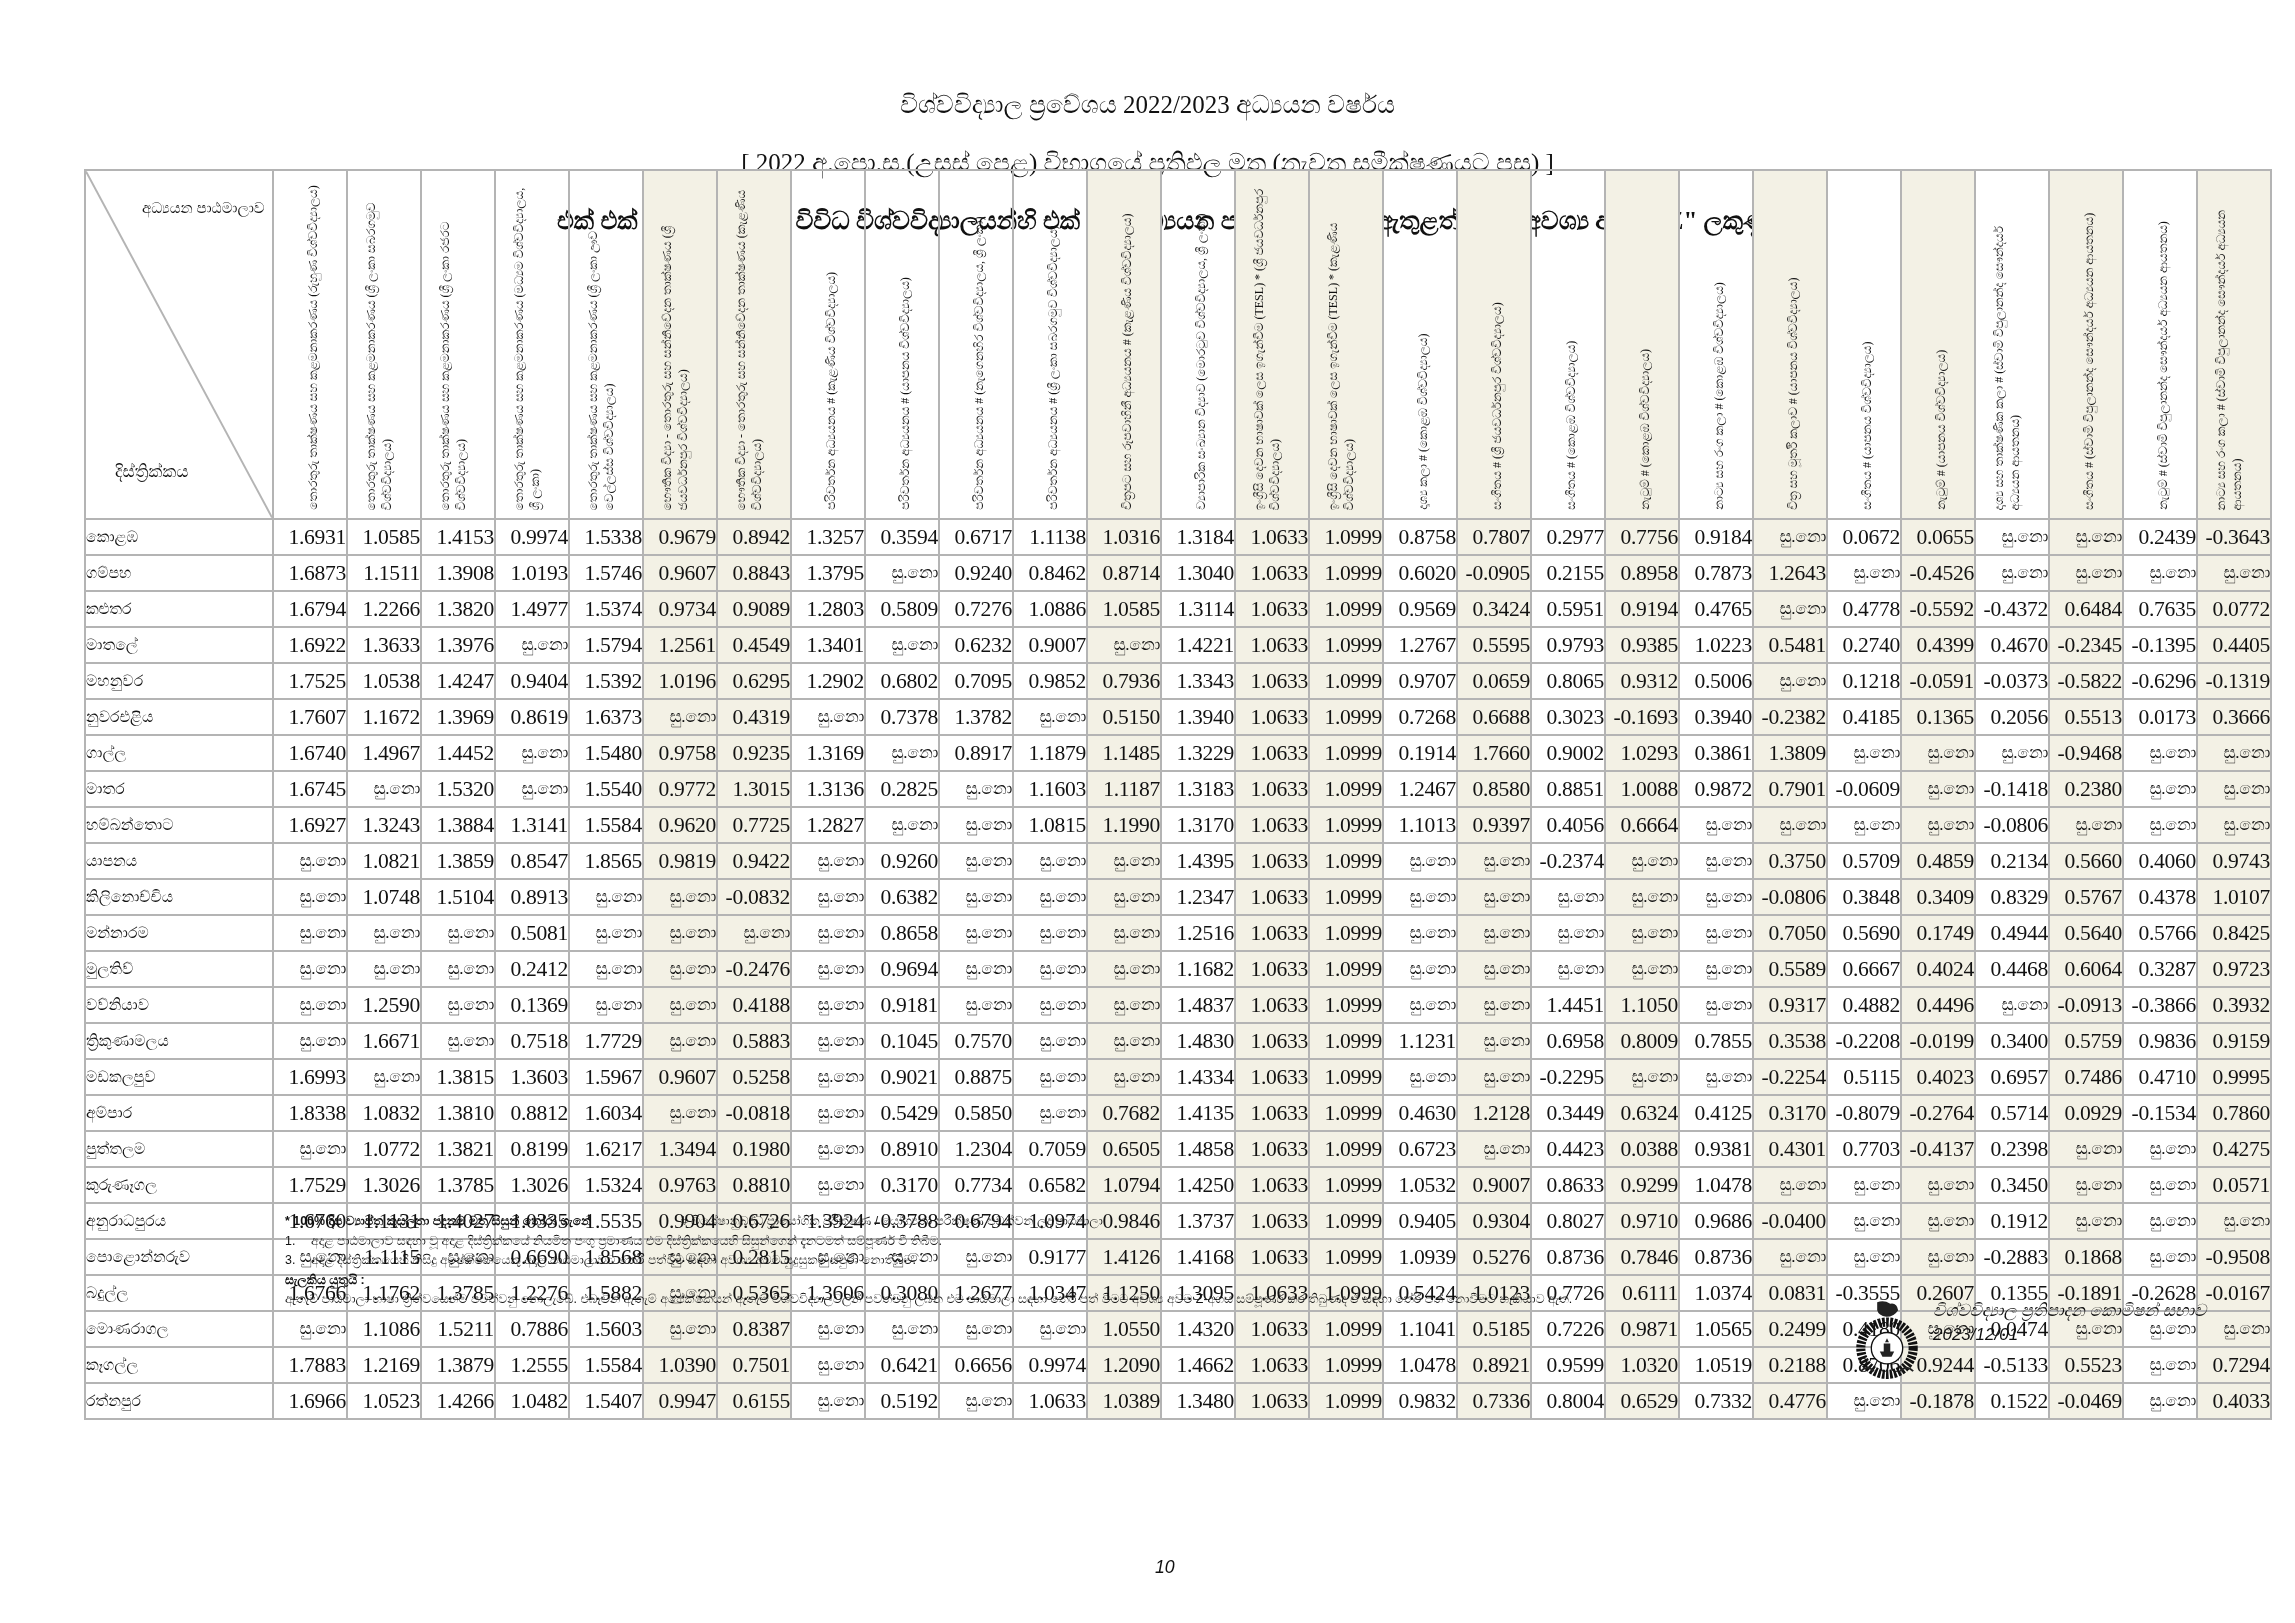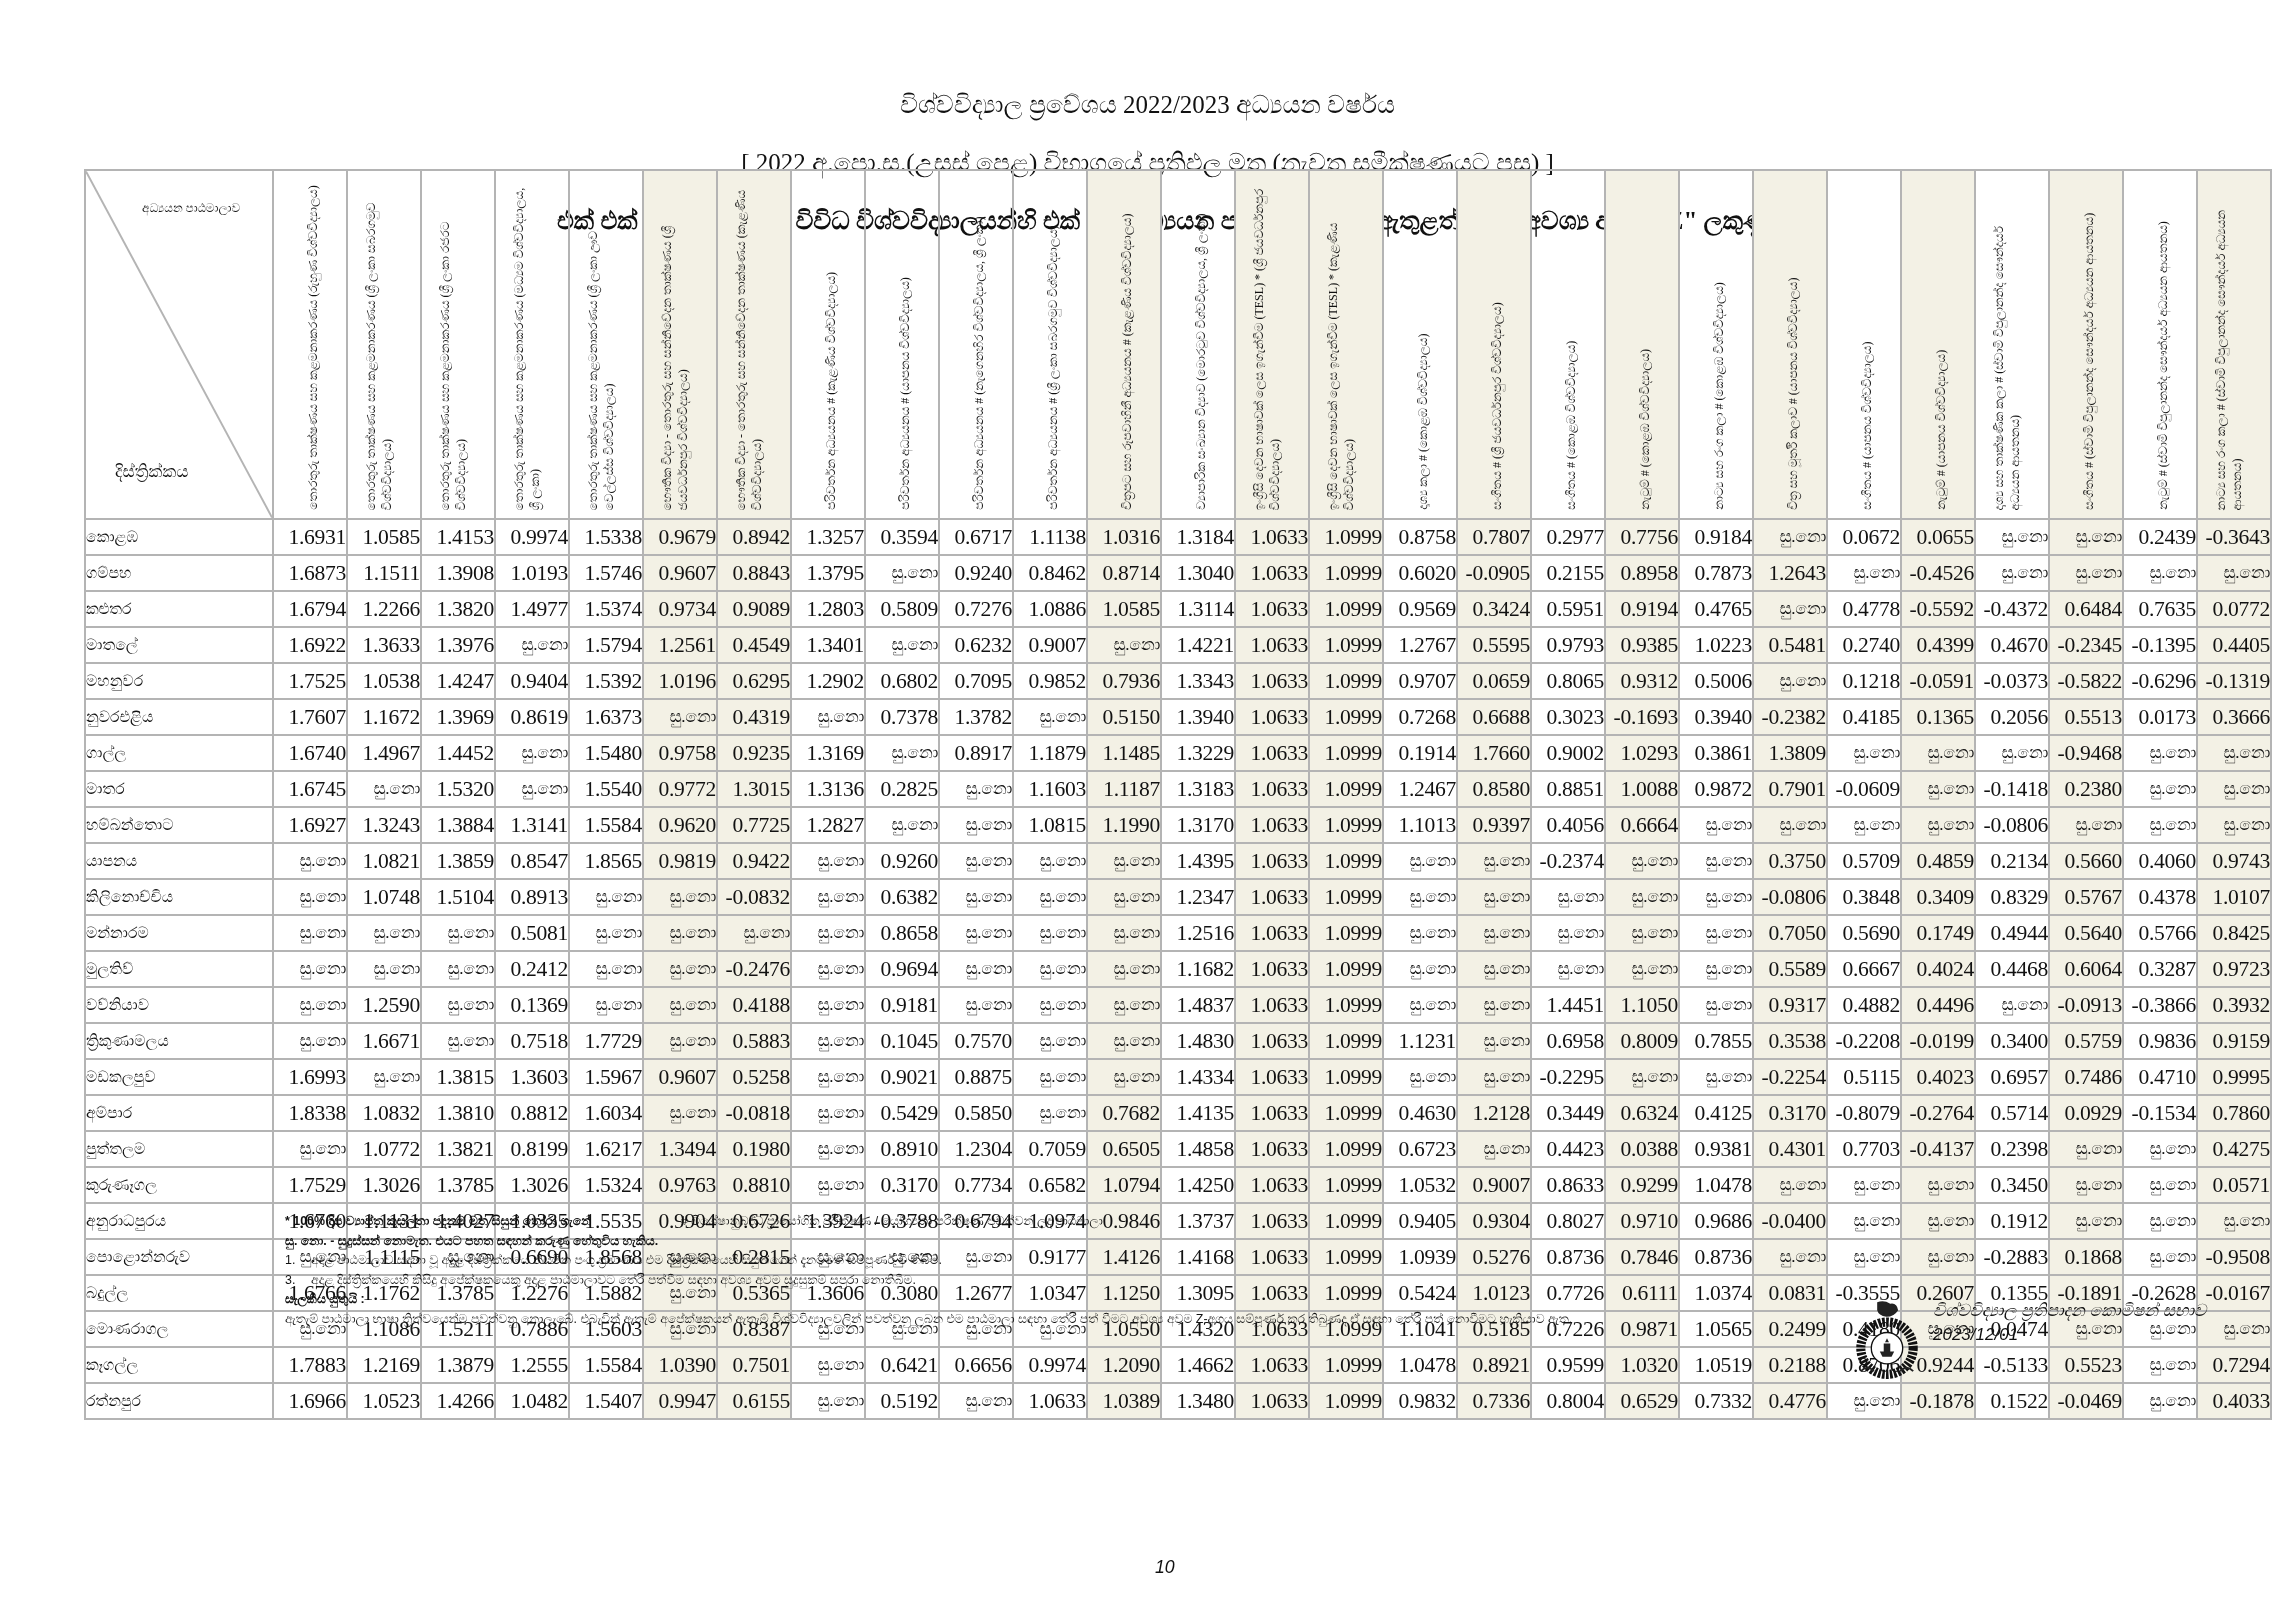--- a/index.html
+++ b/index.html
@@ -4,21 +4,21 @@
 <style>
   html, body { margin:0; padding:0; background:#ffffff; }
   body { width:2295px; height:1623px; position:relative; font-family:"Liberation Serif", serif; color:#111; overflow:hidden; }
   .titles { position:absolute; left:0; right:0; top:62px; text-align:center; }
   .titles div { font-size:25px; line-height:31px;margin-top:27px; }
   .titles .t3 { font-weight:bold;padding-left:33px; }
   table.z { position:absolute; left:84px; top:169px; border-collapse:collapse; table-layout:fixed; }
   table.z td, table.z th { border:2px solid #b4b4b4; padding:0; }
   th.corner { width:186px; height:347px; position:relative; background:#fff; overflow:hidden; }
   th.corner svg { position:absolute; left:0; top:0; }
-  th.corner .top-lbl { position:absolute; left:56px; top:26px; font-size:12px; font-weight:normal; line-height:22px; text-align:left; }
+  th.corner .top-lbl { position:absolute; left:56px; top:26px; font-size:15px; font-weight:normal; line-height:22px; text-align:left; }
   th.corner .bot-lbl { position:absolute; left:29px; top:291px; font-size:17px; font-weight:normal; }
   th.ch { width:72px; height:347px; vertical-align:bottom; position:relative; font-weight:normal; }
   th.ch .rot { position:absolute; left:50%; bottom:7.9px; transform-origin:left bottom; transform:translateX(11.8px) rotate(-90deg); white-space:normal; width:327px; font-size:12px; line-height:15.7px; text-align:left; }
   .shade { background:#f3f1e5; }
   td.dist { width:186px; height:34px; font-size:15.7px; padding-left:2.6px; text-align:left; white-space:nowrap; font-family:"Liberation Sans", sans-serif; }
   td.v { height:34px; font-size:21.6px; text-align:right; padding-right:2.6px; white-space:nowrap; letter-spacing:-0.3px; }
   td.v.na { font-size:17px; }
   .notes { position:absolute; left:285px; top:1212px; width:1374px; font-size:12.4px; line-height:19.6px; font-family:"Liberation Sans", sans-serif; }
   .notes .b { font-weight:bold; }
   .notes .row1 span { margin-right:86px; }
@@ -882,21 +882,20 @@
         <td class="v shade">0.4033</td>
       </tr>
     </tbody>
 </table>
 
 <div class="notes">
   <div class="row1">
     <span class="b">* 100% දිප ව්‍යාප්ත කුසලතා පදනම මත සිසුන් තෝරා ගැනේ</span>
     <span># විශේෂානුබද්ධ ප්‍රායෝගික පරීක්ෂණ / යෝග්‍යතා පරීක්ෂණ පවත්වන ලද පාඨමාලා</span>
   </div>
-  <div class="b">සු. නො. - සුදුස්සන් නොමැත. එයට පහත සඳහන් කරුණු හේතුවිය හැකිය.</div>
   <div class="num"><span class="n">1.</span><span>අදාළ පාඨමාලාව සඳහා වූ අදාළ දිස්ත්‍රික්කයේ නියමිත පංගු ප්‍රමාණය එම දිස්ත්‍රික්කයෙහි සිසුන්ගෙන් දැනටමත් සම්පූර්ණ වී තිබීම.</span></div>
   <div class="num"><span class="n">3.</span><span>අදාළ දිස්ත්‍රික්කයෙහි කිසිදු අපේක්ෂකයෙකු අදාළ පාඨමාලාවට තේරී පත්වීම සඳහා අවශ්‍ය අවම සුදුසුකම් සපුරා නොතිබීම.</span></div>
   <div class="b">සැලකිය යුතුයි :</div>
   <div>ඇතැම් පාඨමාලා භාෂා ත්‍රිත්වයෙන්ම පවත්වනු නොලැබේ. එබැවින් ඇතැම් අපේක්ෂකයන් ඇතැම් විශ්වවිද්‍යාලවලින් පවත්වනු ලබන එම පාඨමාලා සඳහා තේරී පත් වීමට අවශ්‍ය අවම Z-අගය සම්පූර්ණ කර තිබුණද ඒ සඳහා තේරී පත් නොවීමට හැකියාව ඇත.</div>
 </div>
 
 <div class="logo">
   <svg width="72" height="82" viewBox="0 0 110 125">
     <path d="M40 5 q10 -4 20 2 q10 -2 12 10 q-6 10 -18 10 q-12 -2 -14 -10 z" fill="#222"></path>
     <circle cx="55" cy="75" r="40" fill="none" stroke="#111" stroke-width="14" stroke-dasharray="4 2"></circle>

